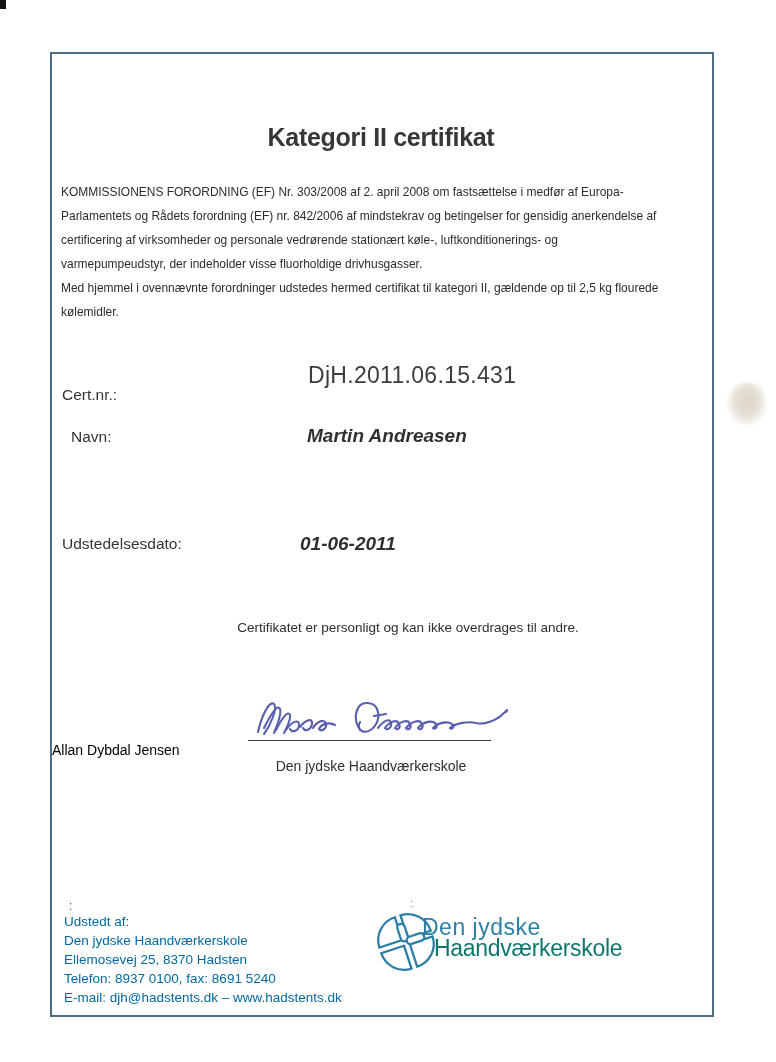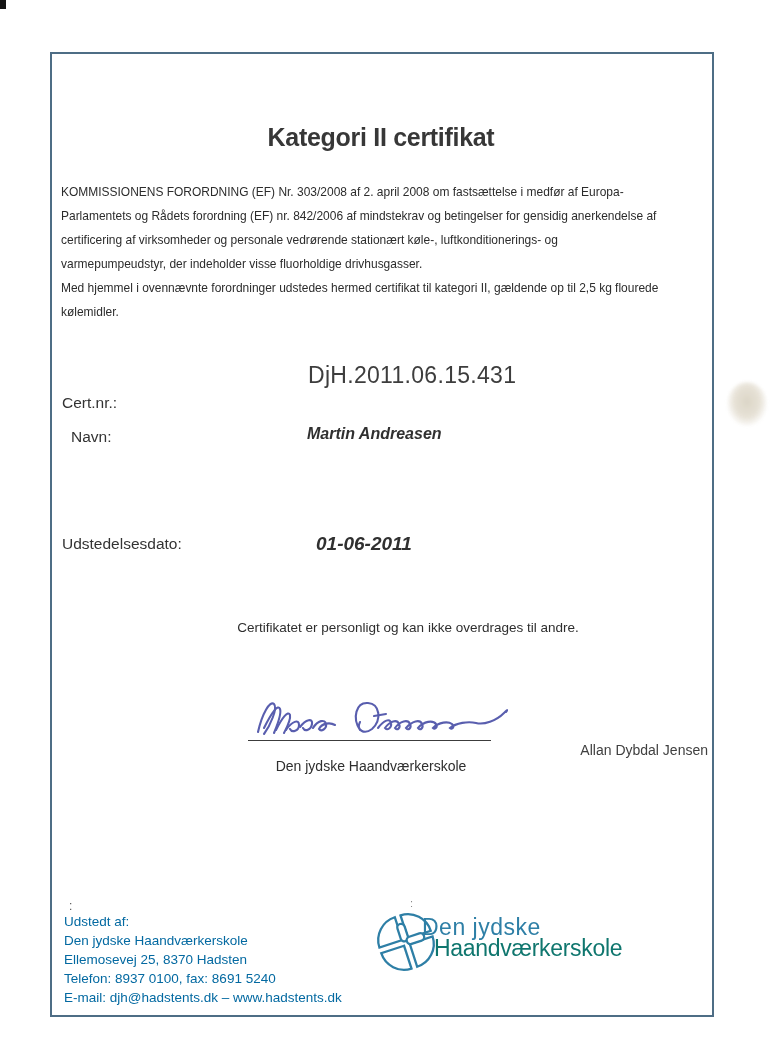--- a/index.html
+++ b/index.html
@@ -8,30 +8,30 @@
     font-family:"Liberation Sans", sans-serif;color:#2d2d2d;overflow:hidden;
   }
   .abs{position:absolute;}
   .corner-mark{left:0;top:0;width:6px;height:9px;background:#141414;}
   .frame{left:50px;top:52px;width:660px;height:961px;border:2px solid #4e6d85;}
   .title{left:50px;top:123px;width:662px;text-align:center;font-size:25px;font-weight:bold;
          letter-spacing:-0.3px;color:#373737;}
   .body-text{left:61px;top:180px;font-size:13.3px;line-height:24px;white-space:pre;
          color:#2c2c2c;transform:scaleX(0.9);transform-origin:left top;}
   .field-label{font-size:15.5px;color:#333;}
-  .cert-label{left:62px;top:394px;}
+  .cert-label{left:62px;top:386px;}
   .cert-value{left:308px;top:362px;font-size:23px;color:#3d3d3d;letter-spacing:0.3px;}
   .name-label{left:62px;top:428px;margin-left:9px;}
-  .name-value{left:307px;top:425px;font-size:16px;font-weight:bold;font-style:italic;color:#303030;}
+  .name-value{left:307px;top:425px;font-size:19px;font-weight:bold;font-style:italic;color:#303030;}
   .date-label{left:62px;top:535px;}
-  .date-value{left:316px;top:533px;font-size:19px;font-weight:bold;font-style:italic;color:#303030;}
+  .date-value{left:300px;top:533px;font-size:19px;font-weight:bold;font-style:italic;color:#303030;}
   .note{left:50px;top:620px;width:716px;text-align:center;font-size:13.5px;color:#2e2e2e;}
   .sig-svg{left:248px;top:694px;}
   .sig-line{left:248px;top:740px;width:243px;border-top:1.5px solid #3c3c3c;height:0;}
-  .sig-name{left:46px;top:742px;width:662px;text-align:right;font-size:14px;color:#404040;}
+  .sig-name{left:52px;top:742px;width:662px;text-align:left;font-size:14px;color:#000000;}
   .sig-org{left:40px;top:758px;width:662px;text-align:center;font-size:14px;color:#2e2e2e;}
   .stray-1{left:69px;top:899px;font-size:12px;color:#555;}
   .stray-2{left:410px;top:897px;font-size:11px;color:#8a8a8a;}
   .footer-block{left:64px;top:912px;font-size:13.5px;line-height:19px;white-space:pre-line;color:#0369a1;}
   .logo-icon{left:374px;top:910px;}
   .logo-line1{left:422px;top:914px;font-size:23px;font-weight:400;color:#2e7fa6;letter-spacing:0.5px;}
   .logo-line2{left:434px;top:935px;font-size:23px;font-weight:normal;color:#0f766e;letter-spacing:-0.3px;}
   .smudge{left:727px;top:382px;width:40px;height:44px;border-radius:50%;
           background:radial-gradient(ellipse at 50% 45%, #d6cfbd 0%, #e3ddd0 45%, rgba(255,255,255,0) 75%);
           filter:blur(1.5px);opacity:0.85;}

